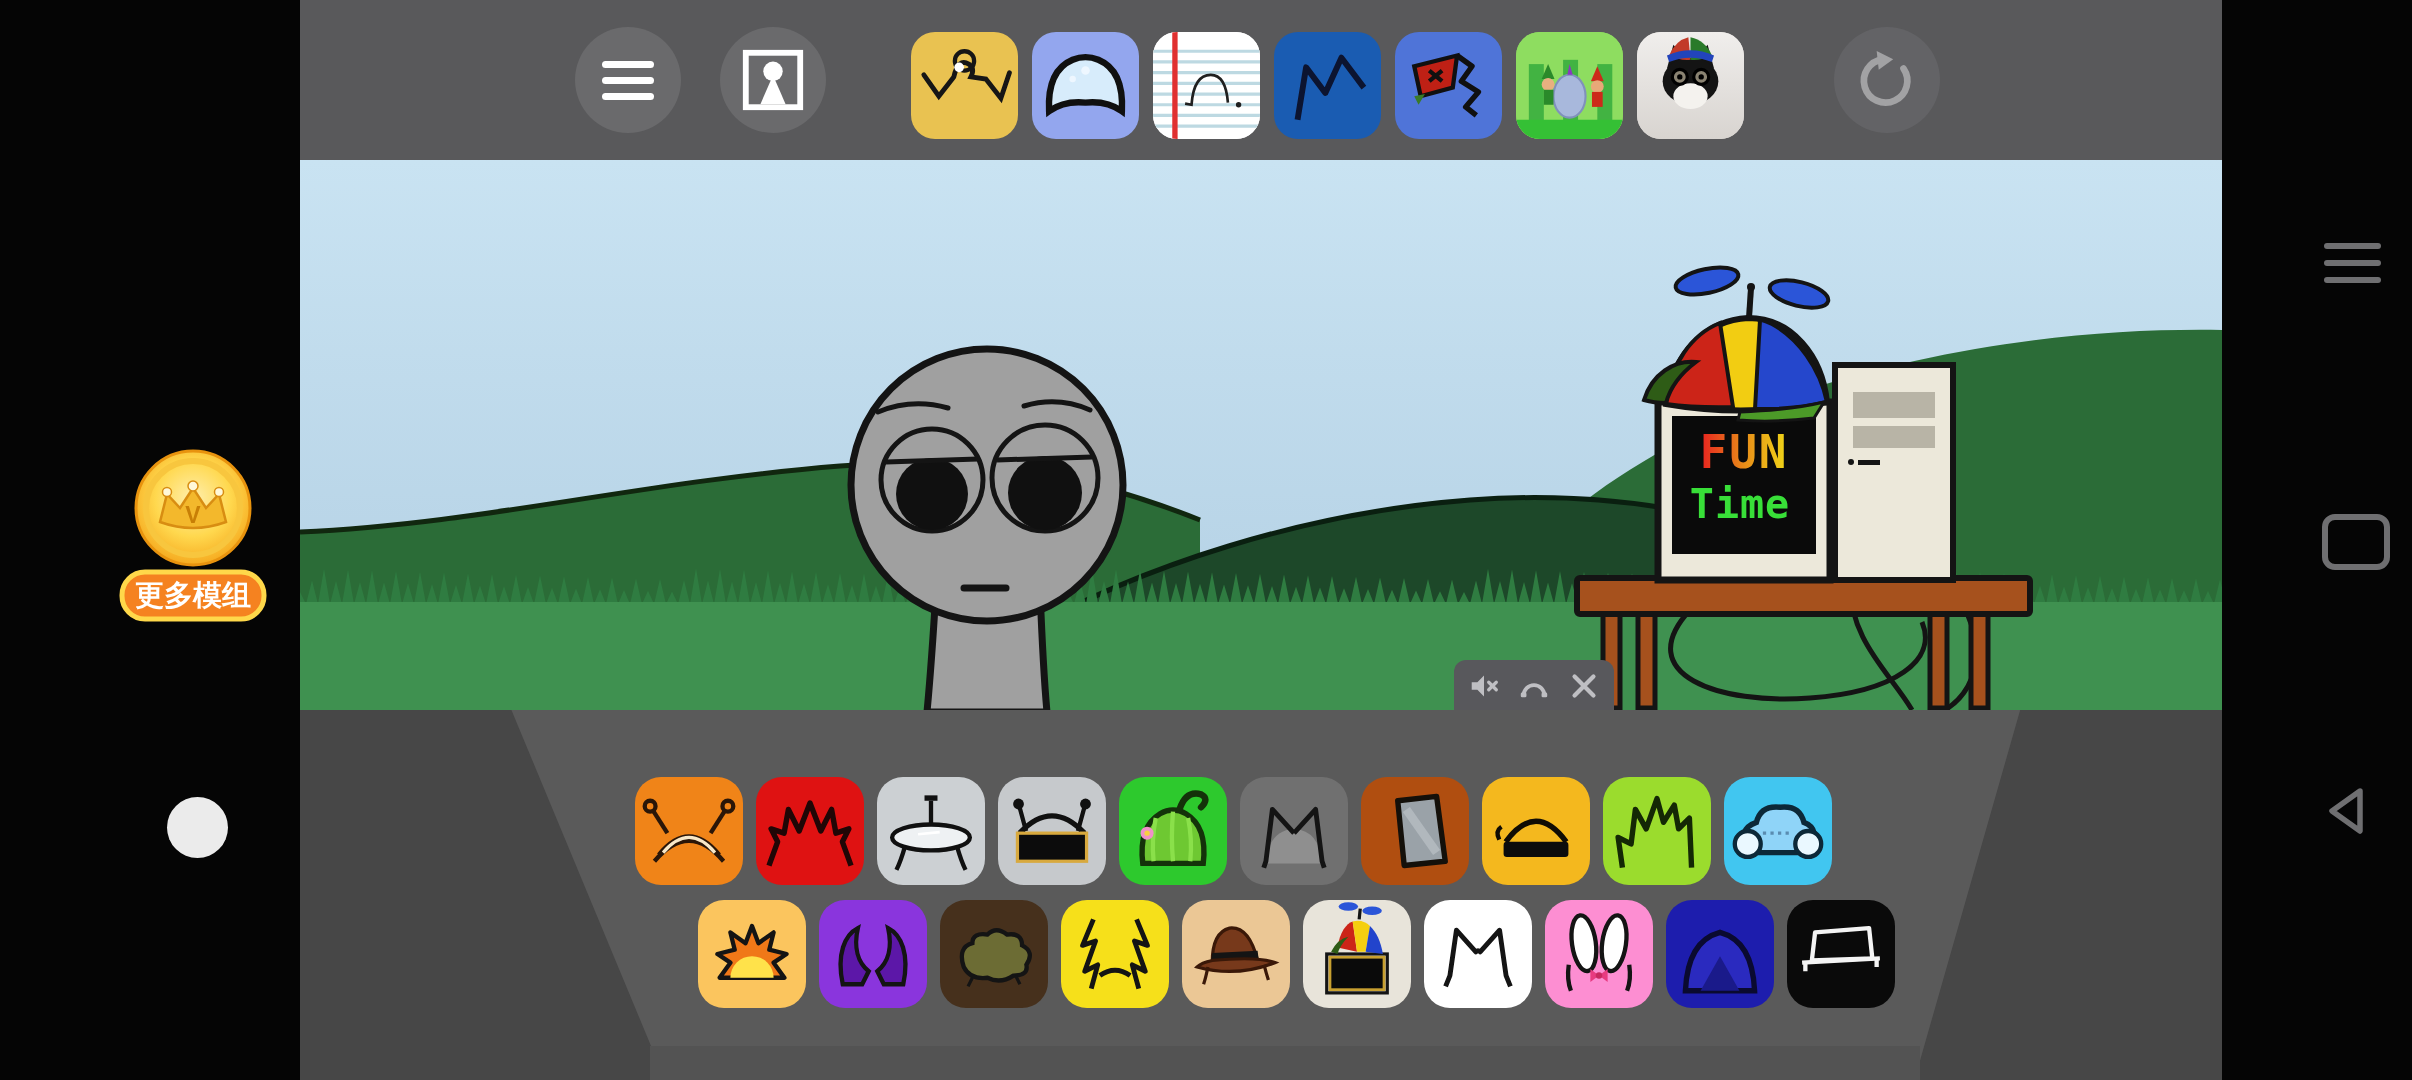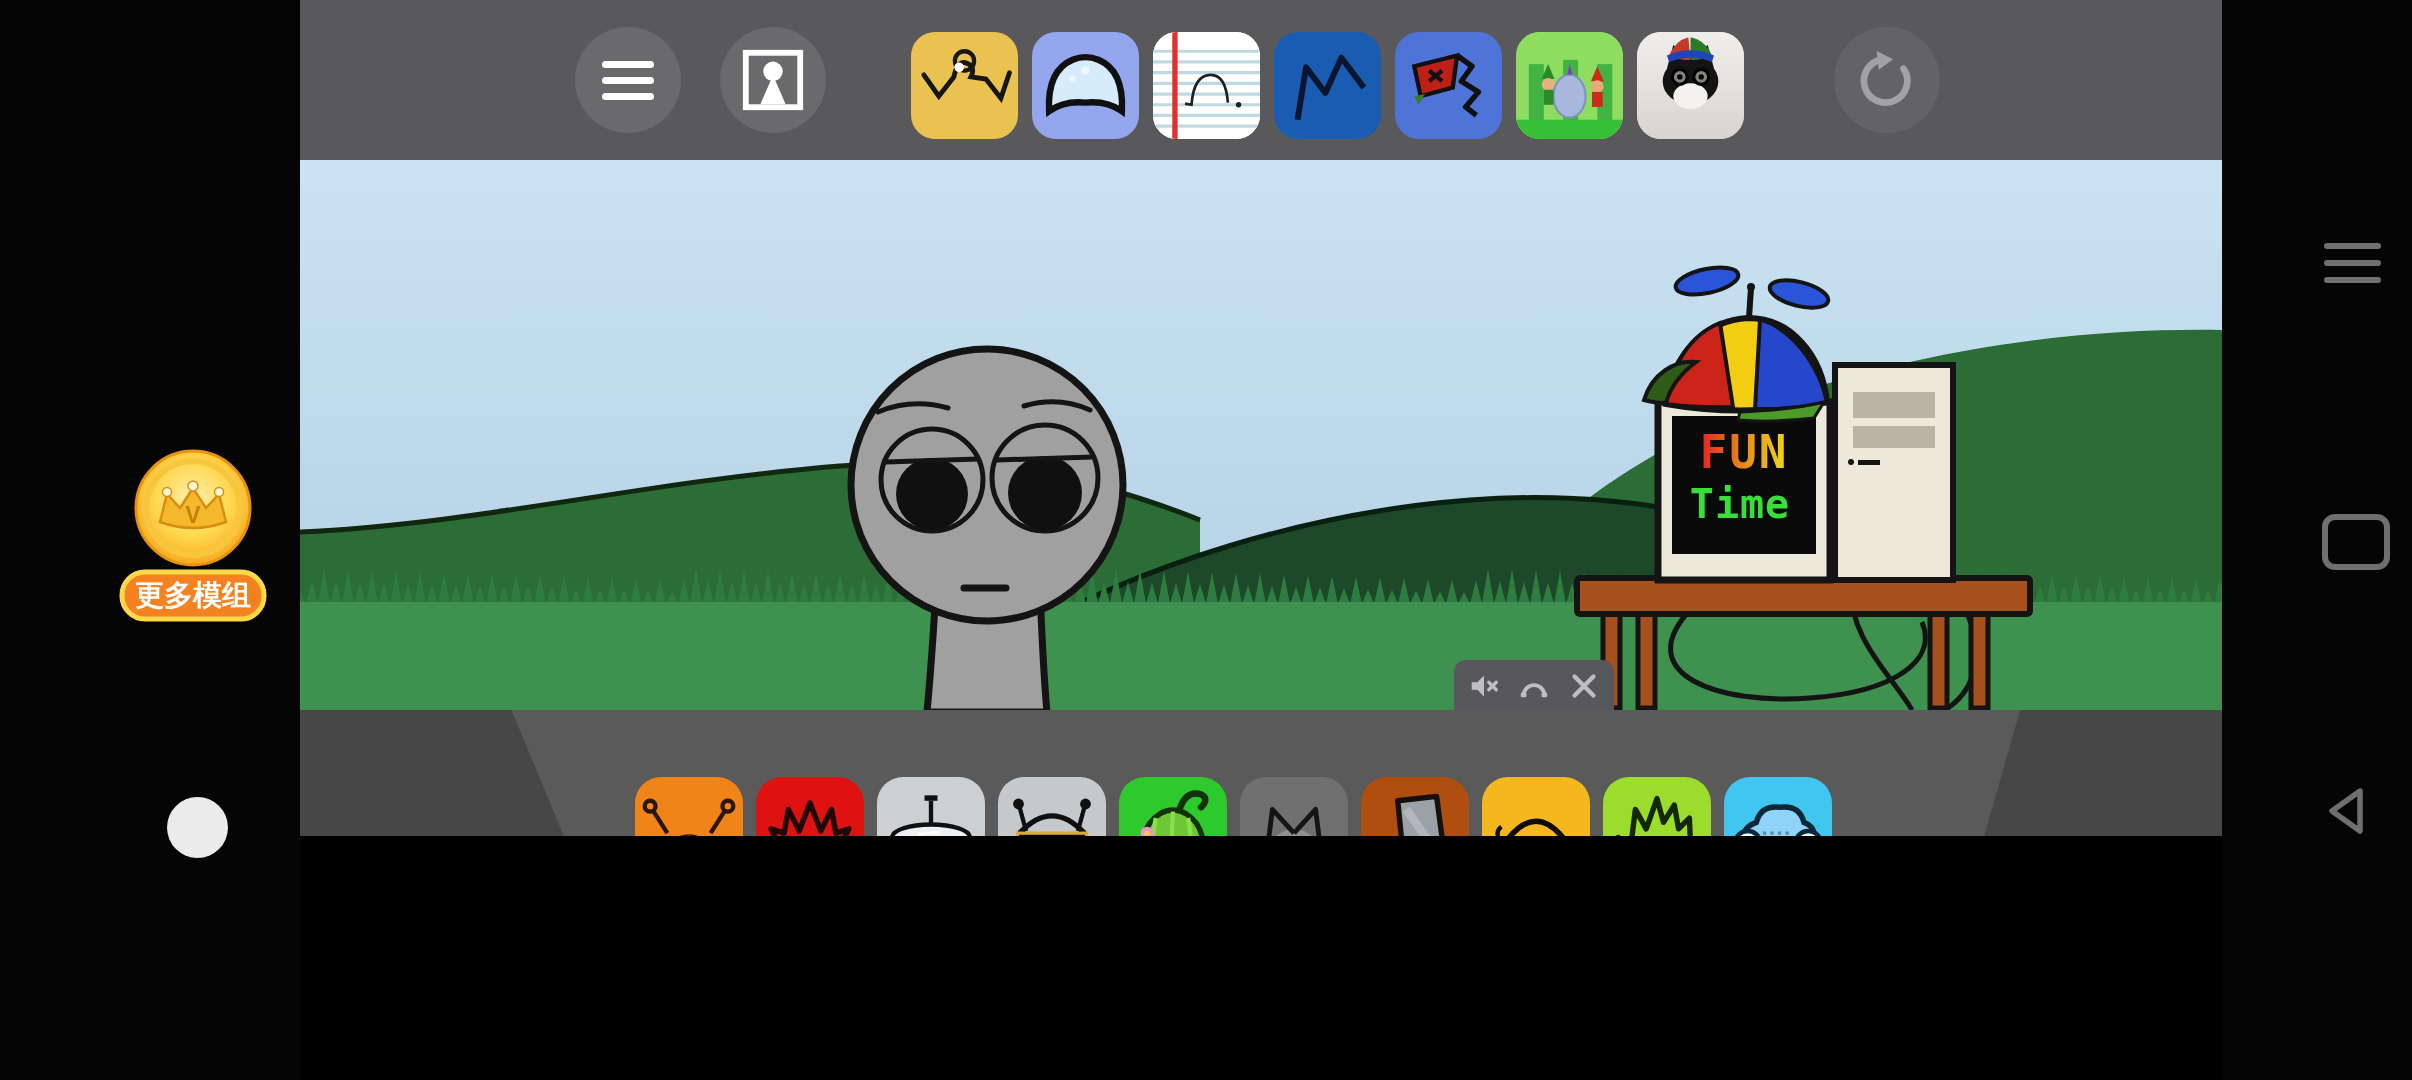--- a/index.html
+++ b/index.html
@@ -12,21 +12,21 @@
 
   .mods-badge{position:absolute;left:118px;top:448px;width:150px;height:176px;cursor:pointer;}
   .float-dot{position:absolute;left:167px;top:797px;width:61px;height:61px;border-radius:50%;background:#ebebeb;}
 
   .nav-btn{position:absolute;left:98px;width:64px;display:flex;flex-direction:column;gap:11px;align-items:center;}
   .nav-bar{width:57px;height:6px;border-radius:3px;background:#6f6f71;}
   .nav-home{position:absolute;left:100px;top:514px;width:56px;height:44px;border:6px solid #6f6f71;border-radius:13px;}
   .nav-back{position:absolute;left:98px;top:784px;width:58px;height:54px;}
 
   
-  .game{position:absolute;left:300px;top:0;width:1922px;height:836px;background:#5a5a5a;overflow:hidden;}
+  .game{position:absolute;left:300px;top:0;width:1922px;height:1080px;background:#5a5a5a;overflow:hidden;}
 
   
   .topbar{position:absolute;left:0;top:0;width:1922px;height:160px;background:#59595b;}
   .circle-btn{position:absolute;top:27px;width:106px;height:106px;border-radius:50%;background:#6a6a6c;display:flex;flex-direction:column;align-items:center;justify-content:center;gap:9px;cursor:pointer;}
   .menu-btn{left:275px;}
   .avatar-btn{left:420px;}
   .reset-btn{left:1534px;background:#636366;}
   .hbar{width:52px;height:7px;border-radius:4px;background:#ffffff;}
   .thumbs{position:absolute;left:611px;top:32px;display:flex;gap:14px;}
   .thumb{width:107px;height:107px;border-radius:24px;overflow:hidden;flex:0 0 auto;cursor:pointer;}

